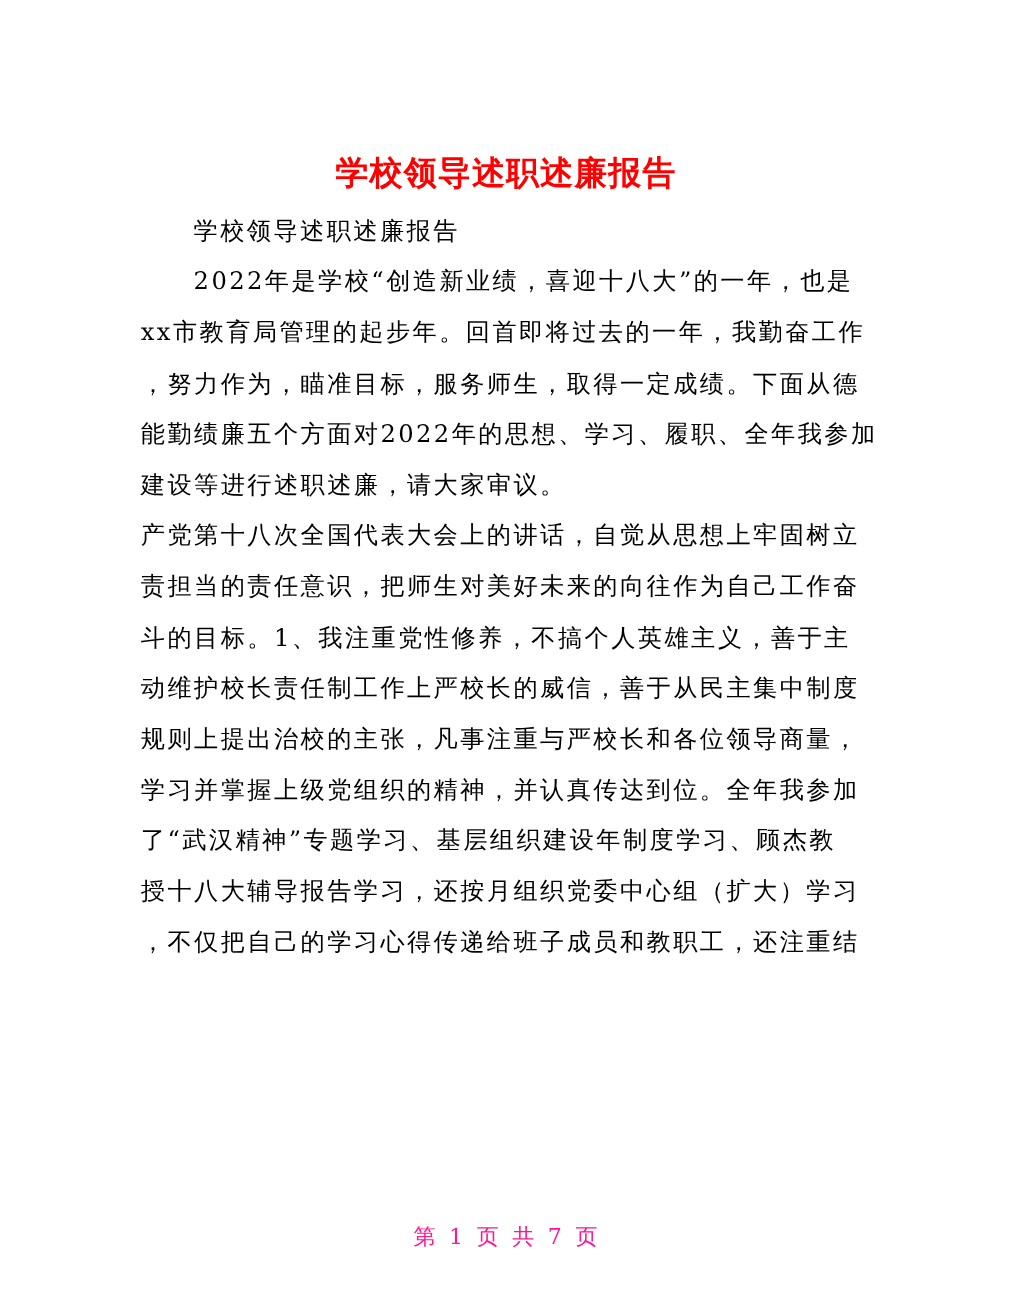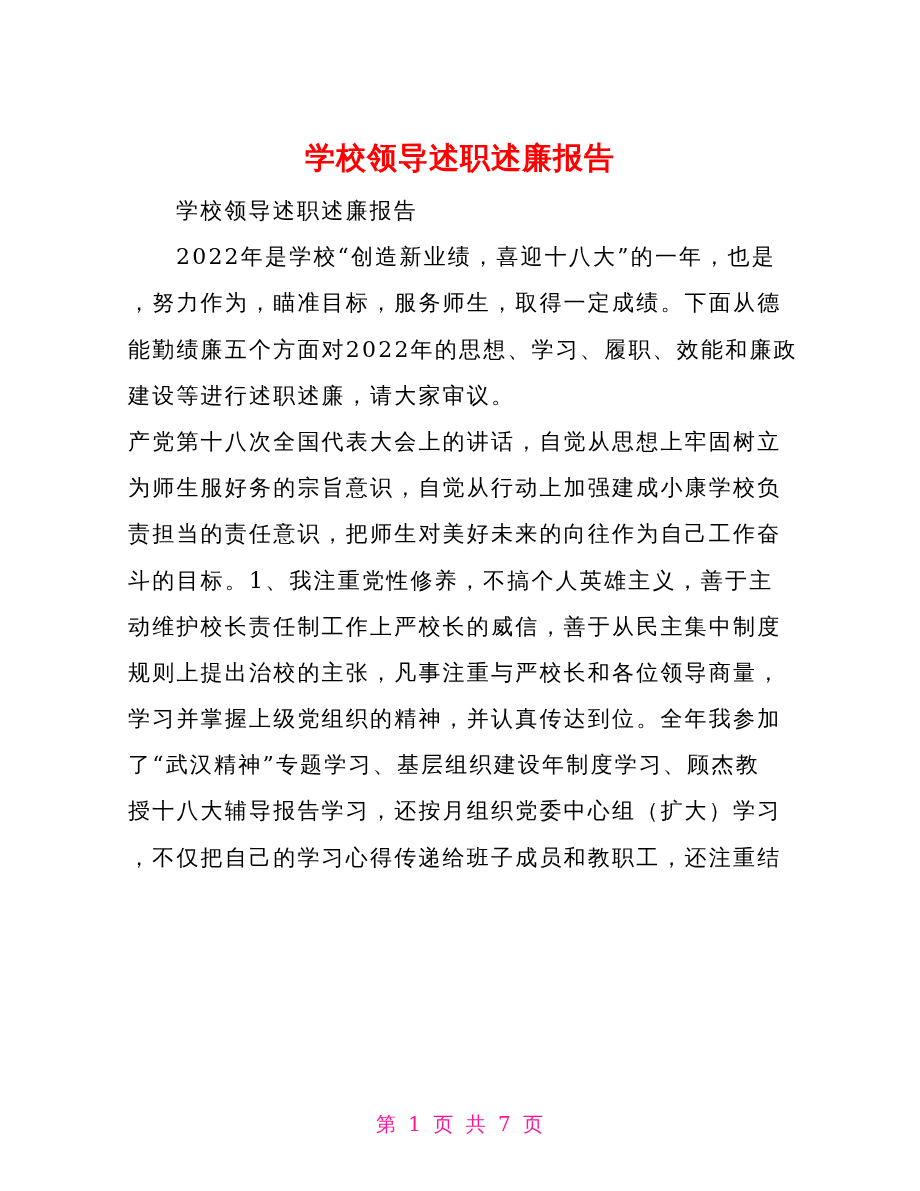--- a/index.html
+++ b/index.html
@@ -67,25 +67,25 @@
   </style>
 </head>
 <body>
 
 <div class="page">
   <h1 class="doc-title">学校领导述职述廉报告</h1>
 
   <div class="body-text">
     <div class="line indent">学校领导述职述廉报告</div>
     <div class="line indent">2022年是学校“创造新业绩，喜迎十八大”的一年，也是</div>
+    <div class="line">xx市教育局管理的起步年。回首即将过去的一年，我勤奋工作</div>
     <div class="line">，努力作为，瞄准目标，服务师生，取得一定成绩。下面从德</div>
-    <div class="line">能勤绩廉五个方面对2022年的思想、学习、履职、效能和廉政</div>
+    <div class="line">能勤绩廉五个方面对2022年的思想、学习、履职、全年我参加</div>
     <div class="line">建设等进行述职述廉，请大家审议。</div>
     <div class="line">产党第十八次全国代表大会上的讲话，自觉从思想上牢固树立</div>
-    <div class="line">为师生服好务的宗旨意识，自觉从行动上加强建成小康学校负</div>
     <div class="line">责担当的责任意识，把师生对美好未来的向往作为自己工作奋</div>
     <div class="line">斗的目标。1、我注重党性修养，不搞个人英雄主义，善于主</div>
     <div class="line">动维护校长责任制工作上严校长的威信，善于从民主集中制度</div>
     <div class="line">规则上提出治校的主张，凡事注重与严校长和各位领导商量，</div>
     <div class="line">学习并掌握上级党组织的精神，并认真传达到位。全年我参加</div>
     <div class="line">了“武汉精神”专题学习、基层组织建设年制度学习、顾杰教</div>
     <div class="line">授十八大辅导报告学习，还按月组织党委中心组（扩大）学习</div>
     <div class="line">，不仅把自己的学习心得传递给班子成员和教职工，还注重结</div>
   </div>
 

